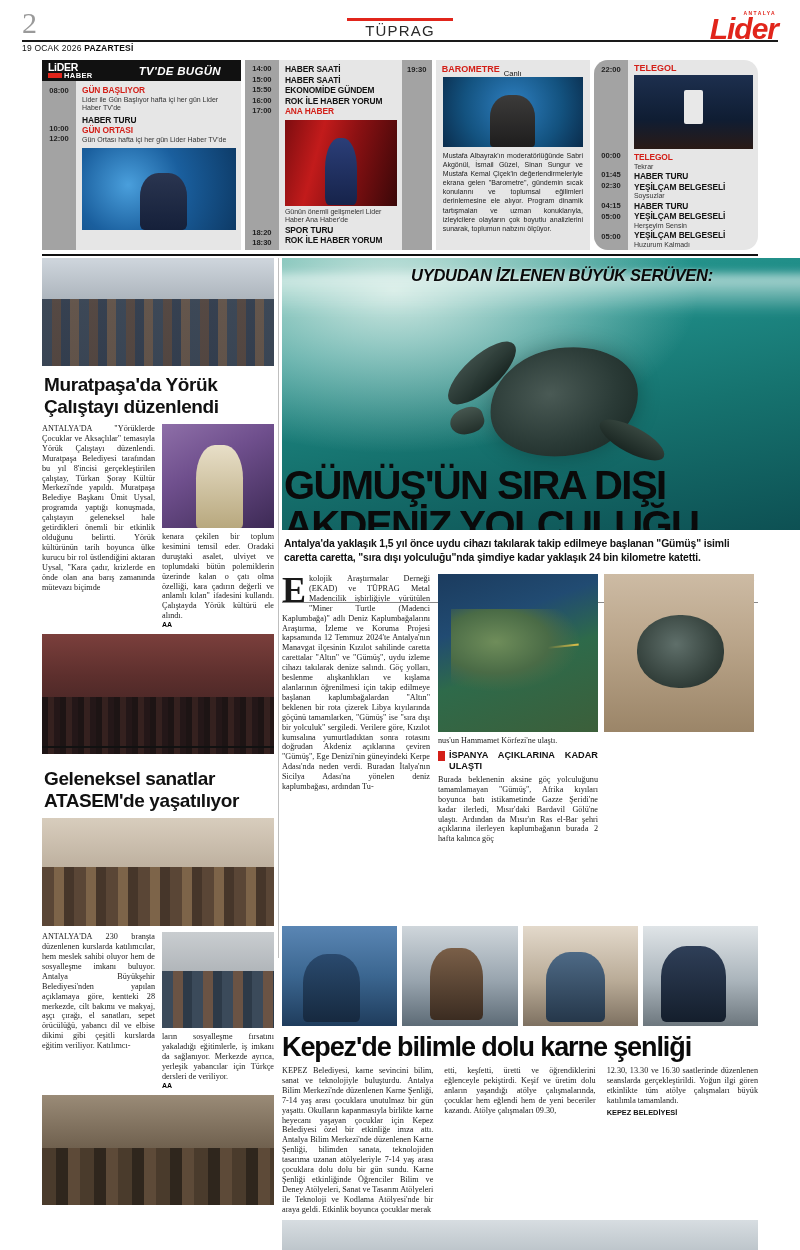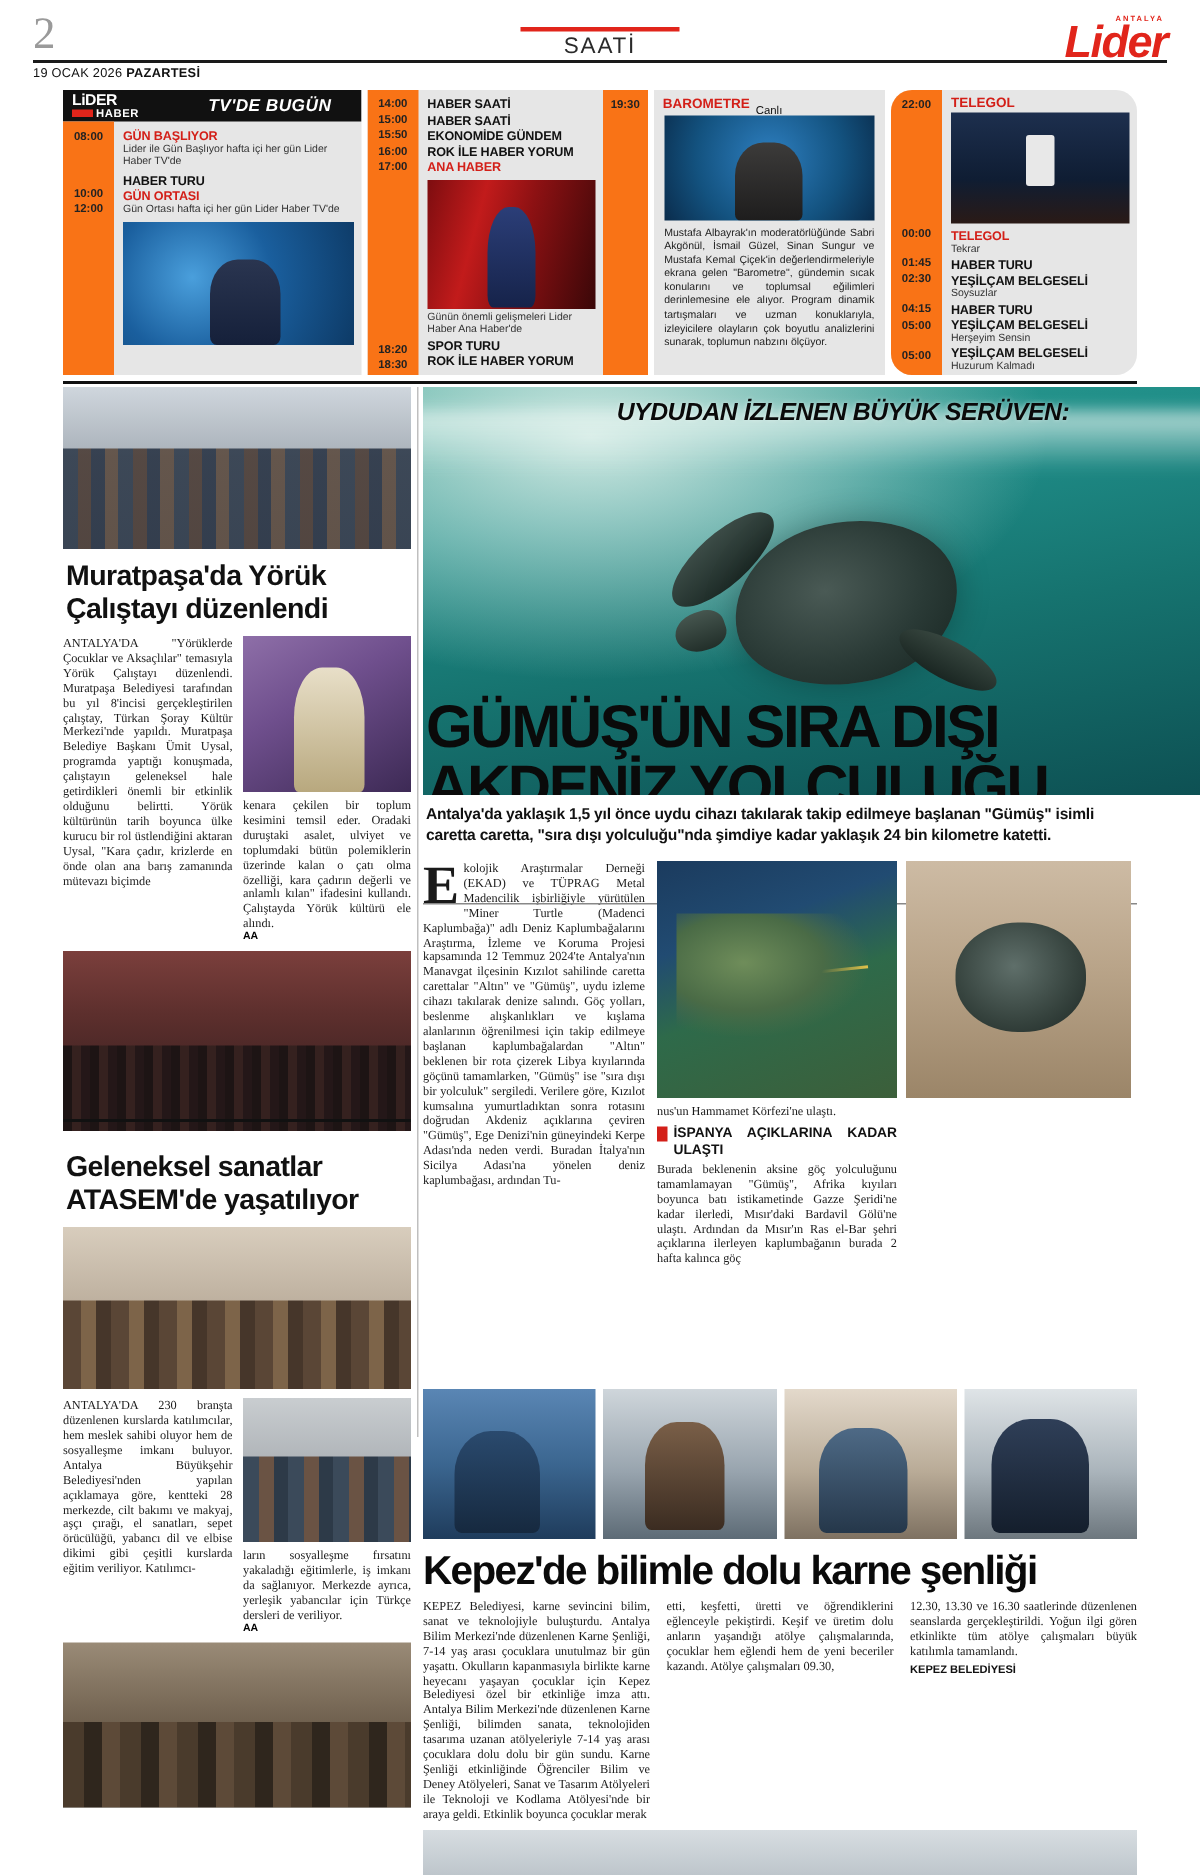--- a/index.html
+++ b/index.html
@@ -76,21 +76,21 @@
   }
   .tv-logo-2::before { content: ""; width: 14px; height: 5px; background: #e1251b; display: inline-block; }
   .tvhead-title {
     font-family: "Liberation Sans", sans-serif; font-weight: bold;
     font-style: italic; font-size: 11.5px; color: #fff;
     letter-spacing: .3px; margin-left: auto; margin-right: 14px;
   }
 
   .tvbody { display: flex; height: calc(100% - 21px); }
   .timecol {
-    width: 34px; flex: 0 0 34px; background: #f97316;
+    width: 34px; flex: 0 0 34px; background: #a3a3a3;
     padding-top: 5px;
   }
   .timecol.tall { padding-top: 4px; }
   .time {
     font-family: "Liberation Sans", sans-serif; font-weight: bold;
     font-size: 7.6px; color: #222; text-align: center;
     line-height: 10.5px;
   }
   .time.sp { margin-top: 9px; }
   .progcol { flex: 1; padding: 4px 5px 0 6px; min-width: 0; }
@@ -399,21 +399,21 @@
 <body>
 
 <div class="masthead">
   <div class="page-num">2</div>
   <div class="mh-rule"></div>
   <div class="mh-date">
     <span>19 OCAK 2026</span>
     <b>PAZARTESİ</b>
   </div>
   <div class="mh-section-rule"></div>
-  <div class="mh-section">SAATİ</div>
+  <div class="mh-section">TÜPRAG</div>
   <div class="mh-logo-sub">ANTALYA</div>
   <div class="mh-logo">Lider</div>
 </div>
 
 <div class="tvstrip">
 
   <div class="tvpanel p1">
     <div class="tvhead">
       <div class="tv-logo-box">
         <div class="tv-logo-1">LiDER</div>

